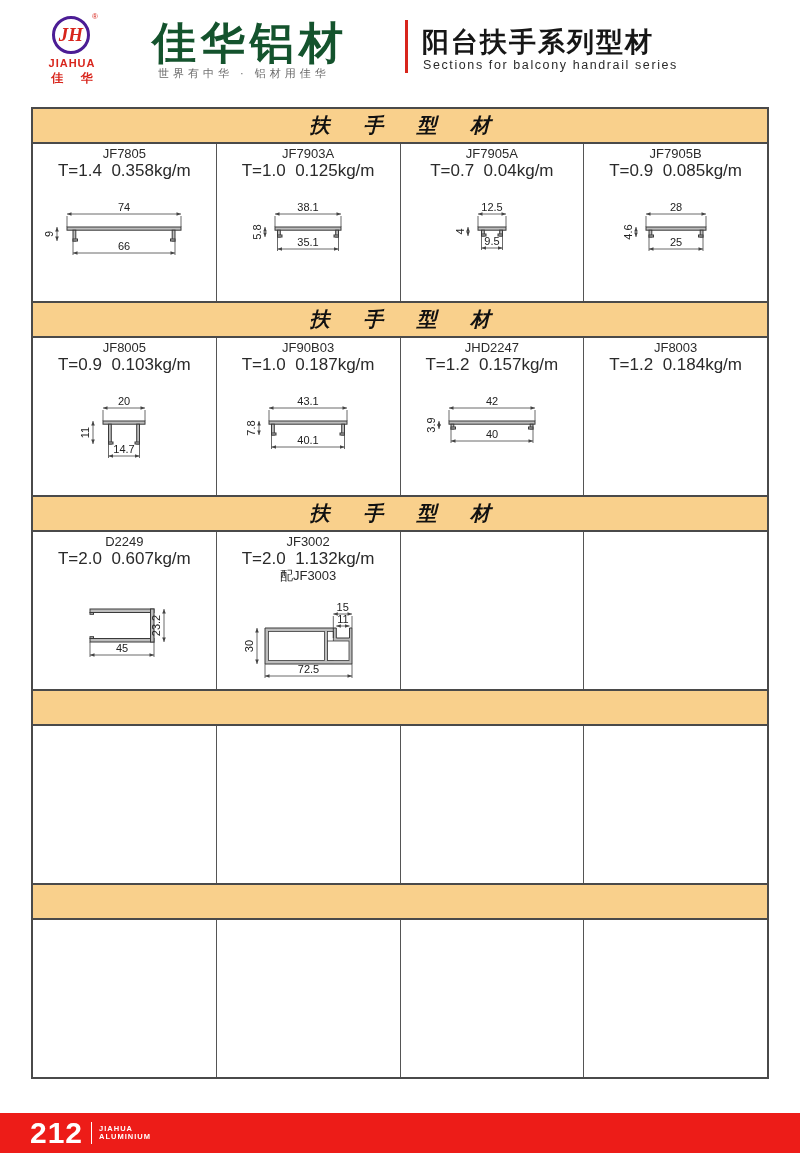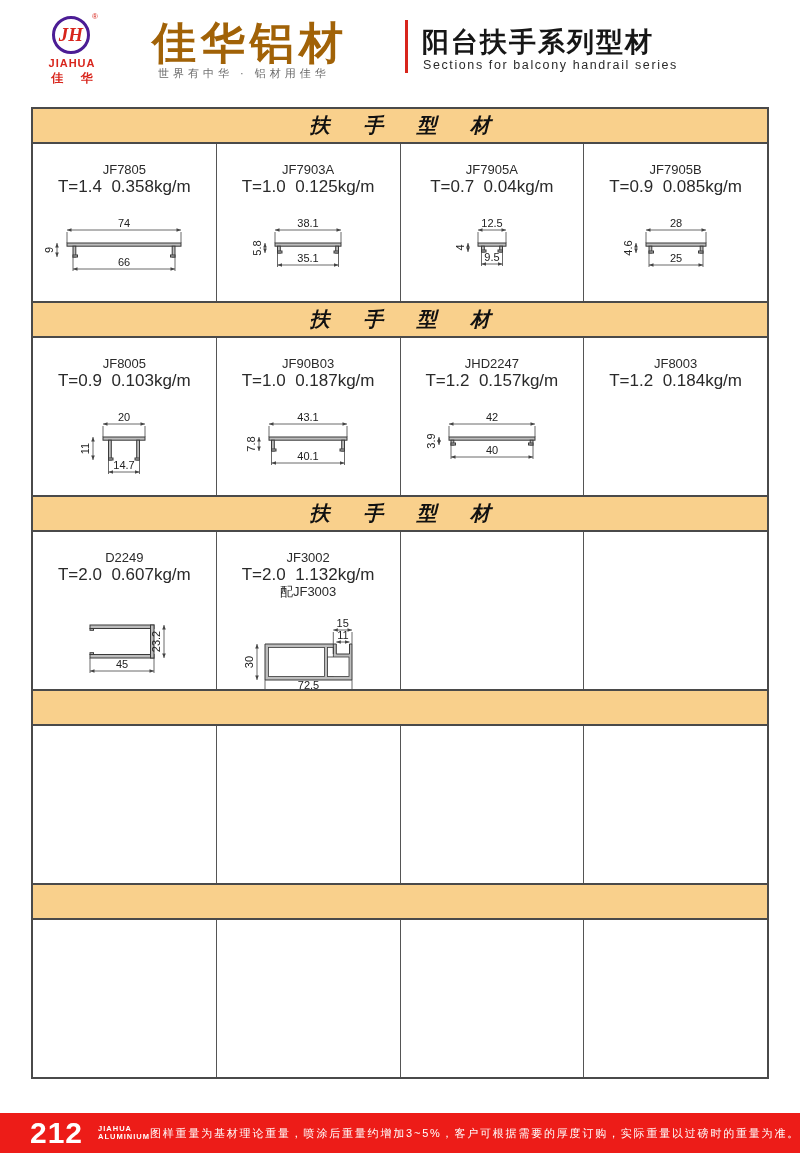--- a/index.html
+++ b/index.html
@@ -10,34 +10,34 @@
   
   .hdr{position:absolute;left:0;top:0;width:800px;height:95px;}
   .emblem{position:absolute;left:52px;top:16px;width:38px;height:38px;border:3px solid #4c1d95;
           border-radius:50%;box-sizing:border-box;display:flex;align-items:center;justify-content:center;}
   .emblem .jh{color:#d8251c;font-weight:bold;font-style:italic;font-size:19px;font-family:"Liberation Serif",serif;}
   .reg{position:absolute;left:92px;top:12px;font-size:8px;color:#d8251c;}
   .logo-en{position:absolute;left:22px;top:57px;width:100px;text-align:center;color:#d8251c;
            font-weight:bold;font-size:11px;letter-spacing:1px;}
   .logo-cn{position:absolute;left:22px;top:70px;width:100px;text-align:center;color:#d8251c;
            font-weight:bold;font-size:12px;letter-spacing:7px;text-indent:7px;}
-  .company{position:absolute;left:152px;top:14px;font-size:44px;font-weight:bold;color:#a16207;letter-spacing:5px;white-space:nowrap;}
+  .company{position:absolute;left:152px;top:14px;font-size:44px;font-weight:bold;color:#14532d;letter-spacing:5px;white-space:nowrap;}
   .slogan{position:absolute;left:158px;top:66px;font-size:11px;color:#6a6a6a;letter-spacing:4px;white-space:nowrap;}
   .vr{position:absolute;left:405px;top:20px;width:3px;height:53px;background:#d8251c;}
   .title-cn{position:absolute;left:422px;top:24px;font-size:27px;font-weight:bold;color:#161616;letter-spacing:2px;white-space:nowrap;}
   .title-en{position:absolute;left:423px;top:58px;font-size:12.5px;color:#2a2a2a;letter-spacing:1.6px;white-space:nowrap;}
   
   .ptable{position:absolute;left:31px;top:107px;width:738px;border:2px solid #4a4a4a;box-sizing:border-box;}
   .band{height:33px;background:#f9d08c;border-top:2px solid #4a4a4a;border-bottom:2px solid #4a4a4a;
         display:flex;align-items:center;justify-content:center;
         font-size:20px;font-weight:bold;color:#111;letter-spacing:14px;text-indent:14px;font-style:italic;}
   .band:first-child{border-top:none;}
   .prow{display:flex;height:157px;}
   .cell{flex:1;border-right:1px solid #555;display:flex;flex-direction:column;align-items:center;
-        padding-top:17px;box-sizing:border-box;overflow:hidden;}
+        padding-top:1px;box-sizing:border-box;overflow:hidden;}
   .cell:last-child{border-right:none;}
   .code{font-size:13px;color:#2a2a2a;line-height:17px;}
   .spec{font-size:17px;color:#2a2a2a;line-height:17px;white-space:pre;}
   .note{font-size:13px;color:#2a2a2a;line-height:17px;}
   .drawing{margin-top:2px;}
   .drawing svg{display:block;}
   
   .footer{position:absolute;left:0;top:1113px;width:800px;height:40px;background:#ed1c18;
           display:flex;align-items:center;color:#fff;}
   .pageno{font-size:30px;font-weight:bold;margin-left:30px;letter-spacing:1px;}
@@ -378,14 +378,13 @@
 
 </div>
 
 <div class="footer">
   <div class="pageno">212</div>
   <div class="fdiv"></div>
   <div class="fbrand">
     <div>JIAHUA</div>
     <div>ALUMINIUM</div>
   </div>
-  <div class="disclaimer">图样重量为基材理论重量，喷涂后重量约增加3~5%，客户可根据需要的厚度订购，实际重量以过磅时的重量为准。</div>
 </div>
 
 </body></html>

